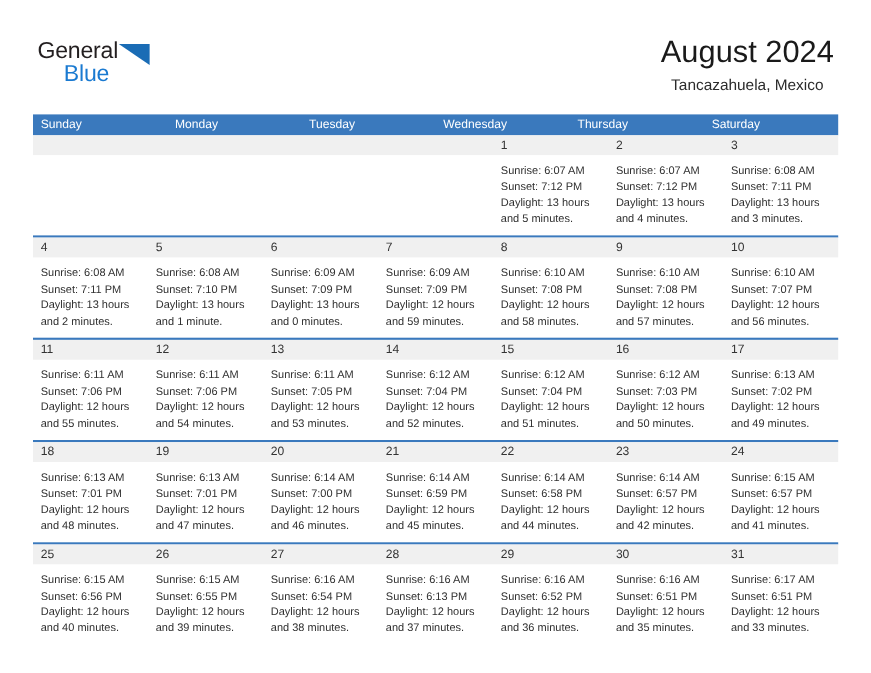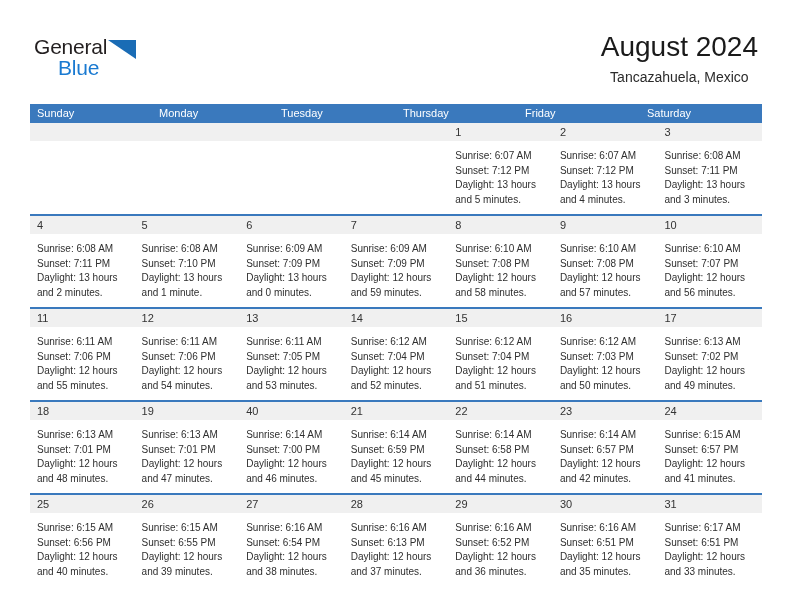--- a/index.html
+++ b/index.html
@@ -168,22 +168,22 @@
       <div class="cal-subtitle">Tancazahuela, Mexico</div>
     </div>
 
   </div>
 
   <div class="calendar">
     <div class="weekdays">
         <div class="weekday">Sunday</div>
         <div class="weekday">Monday</div>
         <div class="weekday">Tuesday</div>
+        <div class="weekday">Wednesday</div>
         <div class="weekday">Thursday</div>
-        <div class="weekday">Friday</div>
         <div class="weekday">Saturday</div>
       </div>
     <div id="weeks-container">
         <div class="week">
           <div class="week-datebar"></div>
           <div class="week-row">
             <div class="day empty">
               <div class="day-number"></div>
             </div>
             <div class="day empty">
@@ -375,21 +375,21 @@
             <div class="day">
               <div class="day-number">19</div>
               <div class="day-info">
                 <div>Sunrise: 6:13 AM</div>
                 <div>Sunset: 7:01 PM</div>
                 <div>Daylight: 12 hours</div>
                 <div>and 47 minutes.</div>
               </div>
             </div>
             <div class="day">
-              <div class="day-number">40</div>
+              <div class="day-number">20</div>
               <div class="day-info">
                 <div>Sunrise: 6:14 AM</div>
                 <div>Sunset: 7:00 PM</div>
                 <div>Daylight: 12 hours</div>
                 <div>and 46 minutes.</div>
               </div>
             </div>
             <div class="day">
               <div class="day-number">21</div>
               <div class="day-info">

